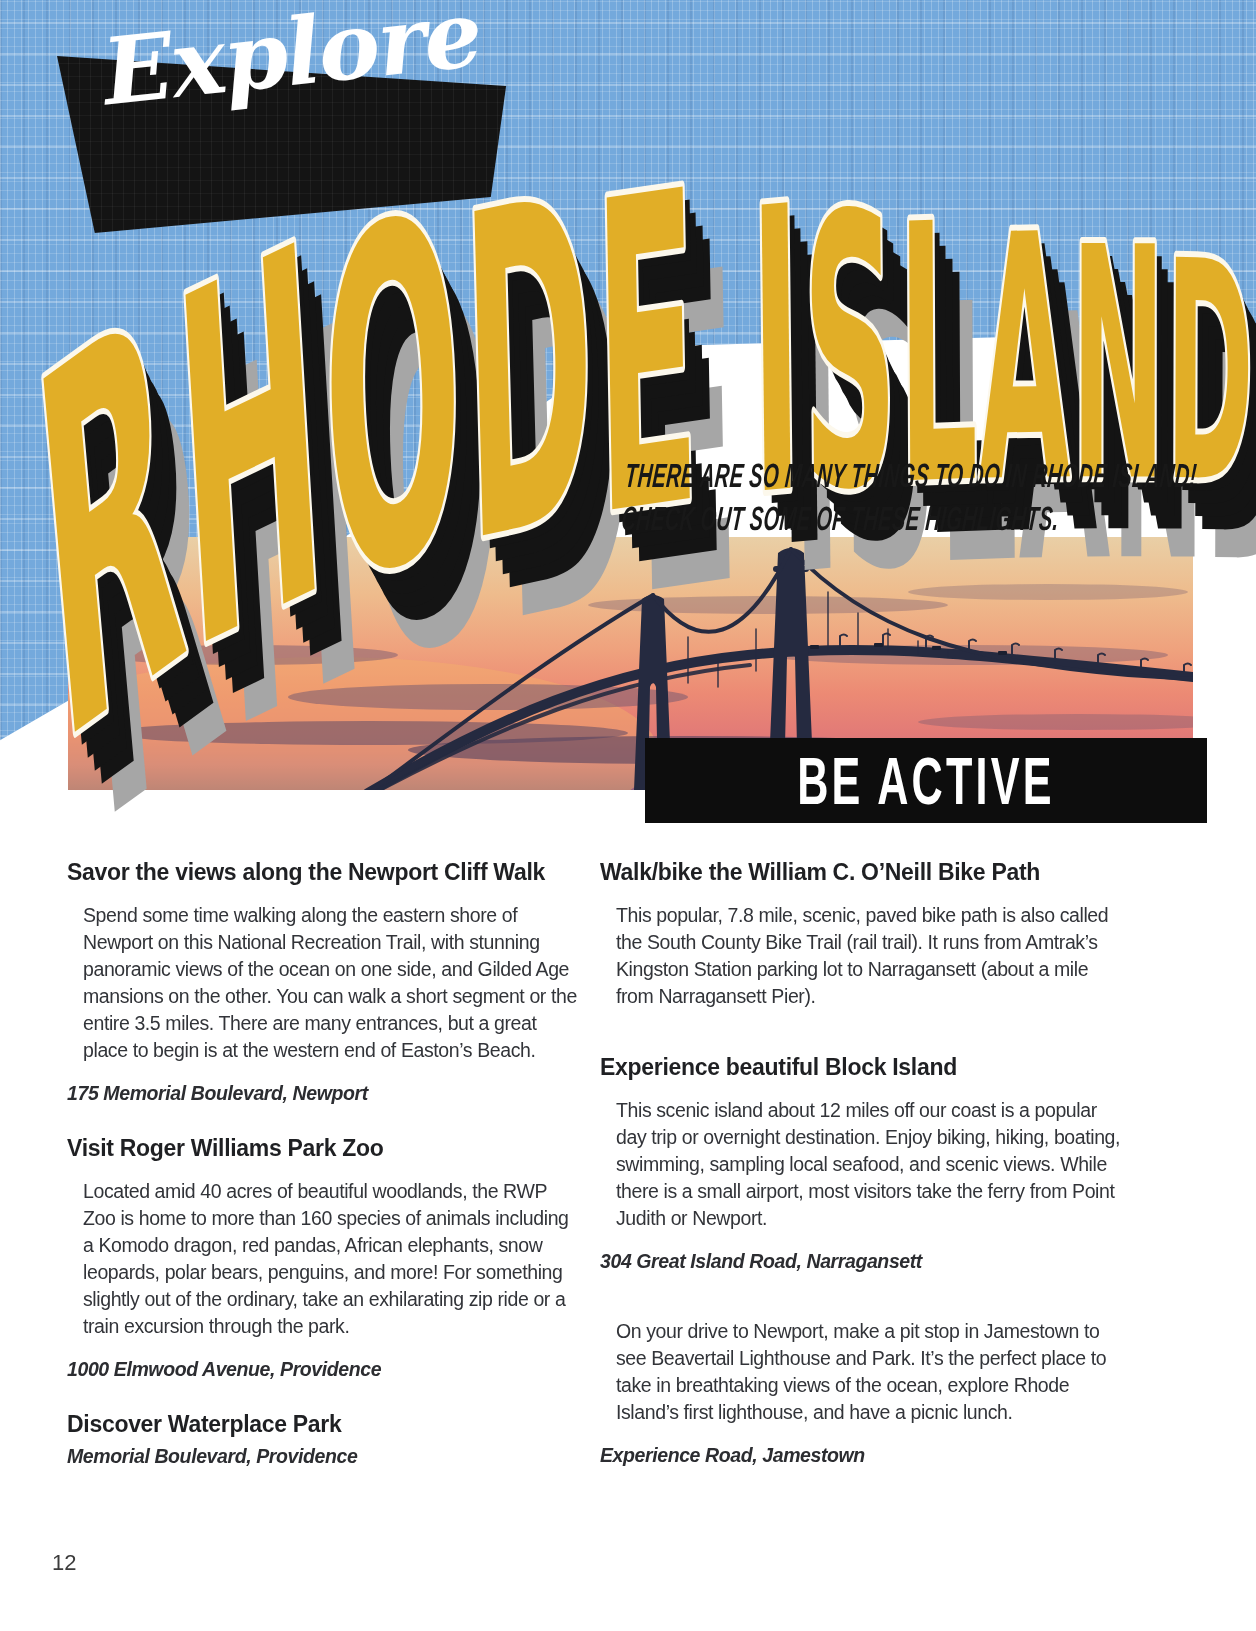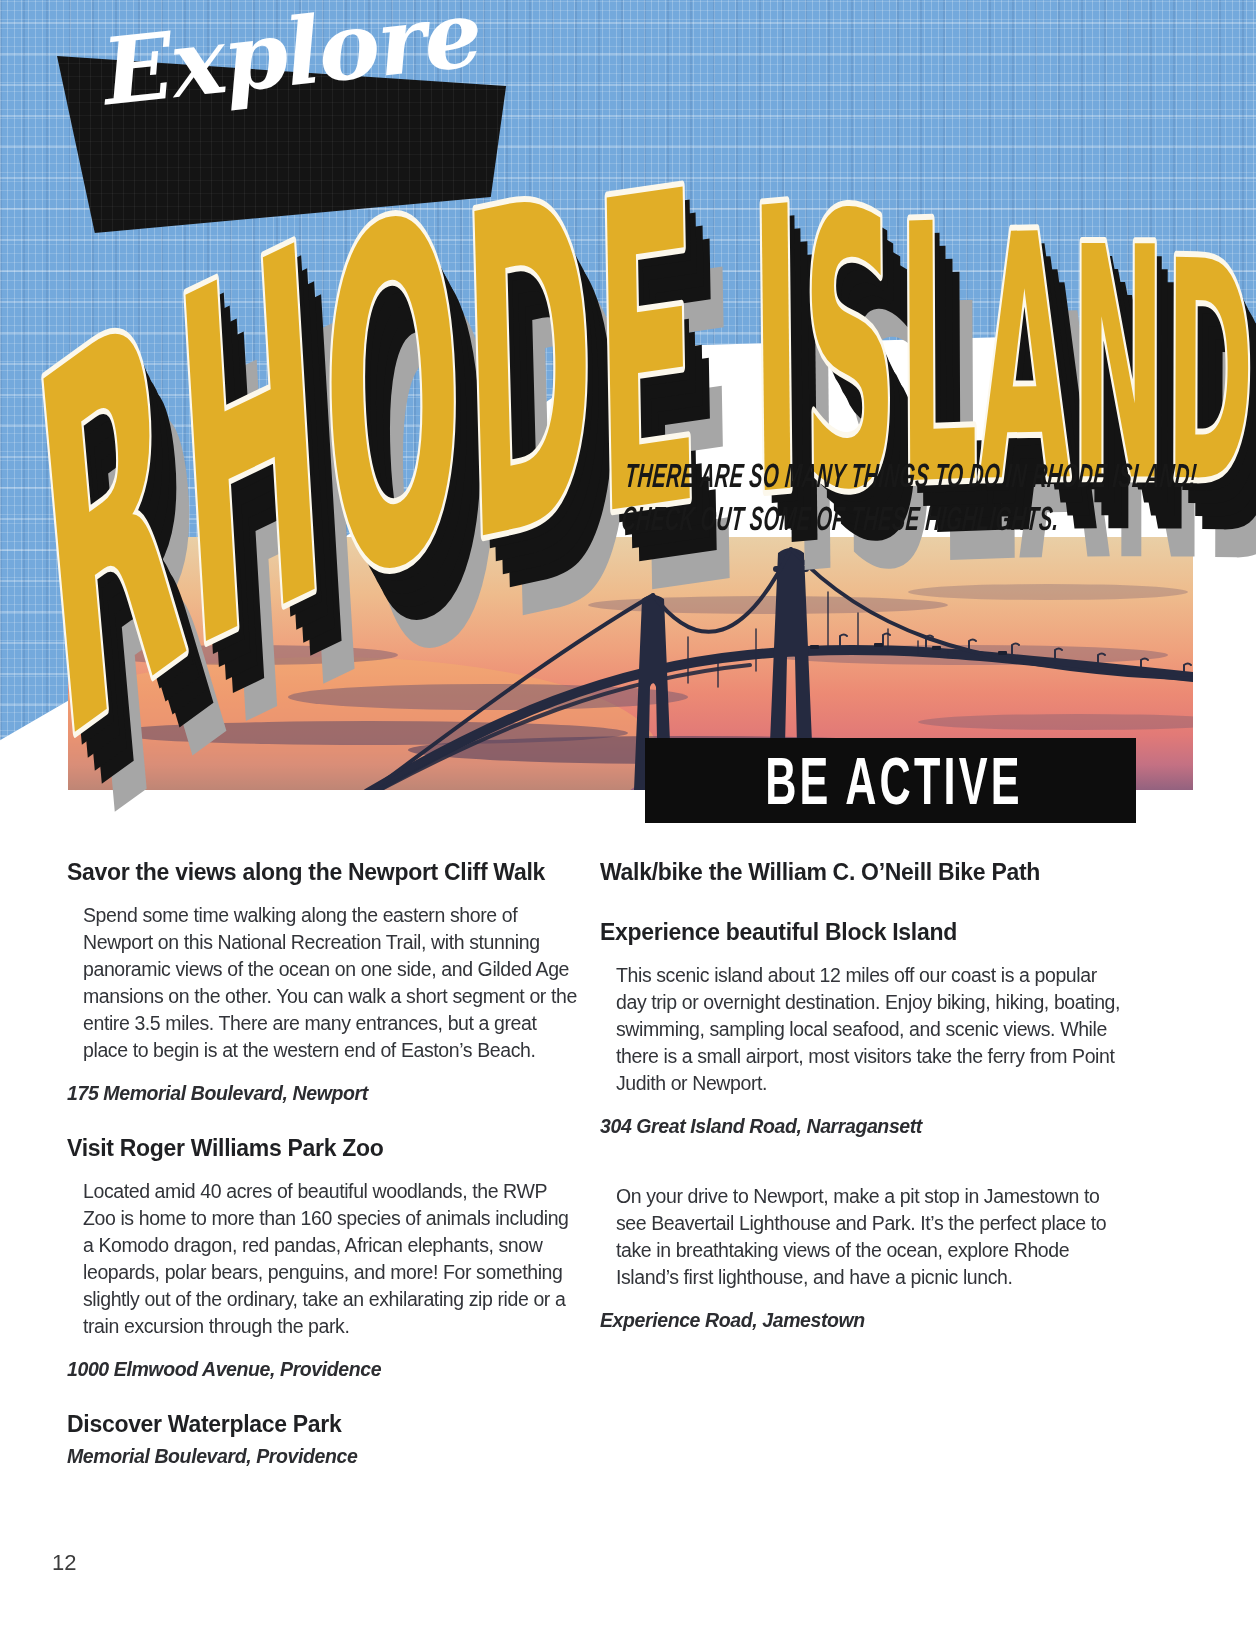--- a/index.html
+++ b/index.html
@@ -38,22 +38,22 @@
   .arch-svg{position:absolute;left:0;top:0;width:1256px;height:830px;pointer-events:none;}
   .tagline{
     position:absolute;left:627px;top:455px;
     font-weight:bold;font-style:italic;color:#181818;
     font-size:30px;line-height:38px;white-space:nowrap;letter-spacing:.5px;
     transform:scale(0.67,1.12) skewX(-8deg);transform-origin:left top;
   }
   .photo{position:absolute;left:68px;top:537px;width:1125px;height:253px;overflow:hidden;}
   .photo svg{display:block;}
   .be-active{
-    position:absolute;left:645px;top:738px;width:483px;height:85px;
-    background:#0d0d0d;display:flex;align-items:center;justify-content:center;padding-left:8px;
+    position:absolute;left:645px;top:738px;width:562px;height:85px;
+    background:#0d0d0d;display:flex;align-items:center;justify-content:center;
   }
   .be-active span{
     color:#ffffff;font-weight:bold;font-size:54px;letter-spacing:4px;
     transform:scale(0.8,1.22);transform-origin:center;white-space:nowrap;
   }
   
   .content{
     position:absolute;left:67px;top:858px;width:1100px;
     display:flex;
   }
@@ -199,20 +199,21 @@
         <div class="address">1000 Elmwood Avenue, Providence</div>
       </div>
       <div class="article">
         <h3>Discover Waterplace Park</h3>
         <div class="address">Memorial Boulevard, Providence</div>
       </div>
     </div>
     <div class="col col-right">
       <div class="article">
         <h3>Walk/bike the William C. O’Neill Bike Path</h3>
+        <p>This popular, 7.8 mile, scenic, paved bike path is also called the South County Bike Trail (rail trail). It runs from Amtrak’s Kingston Station parking lot to Narragansett (about a mile from Narragansett Pier).</p>
       </div>
       <div class="article">
         <h3>Experience beautiful Block Island</h3>
         <p>This scenic island about 12 miles off our coast is a popular day trip or overnight destination. Enjoy biking, hiking, boating, swimming, sampling local seafood, and scenic views. While there is a small airport, most visitors take the ferry from Point Judith or Newport.</p>
         <div class="address">304 Great Island Road, Narragansett</div>
       </div>
       <div class="article">
         <p>On your drive to Newport, make a pit stop in Jamestown to see Beavertail Lighthouse and Park. It’s the perfect place to take in breathtaking views of the ocean, explore Rhode Island’s first lighthouse, and have a picnic lunch.</p>
         <div class="address">Experience Road, Jamestown</div>
       </div>

